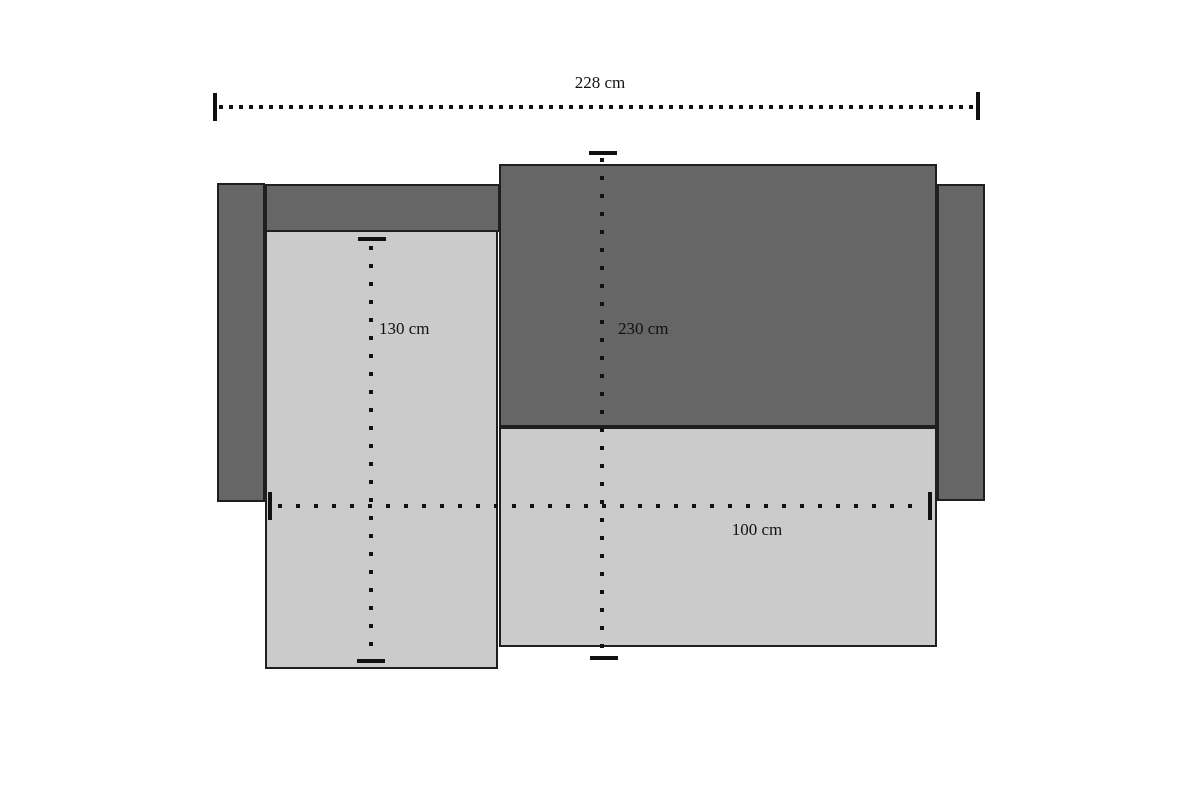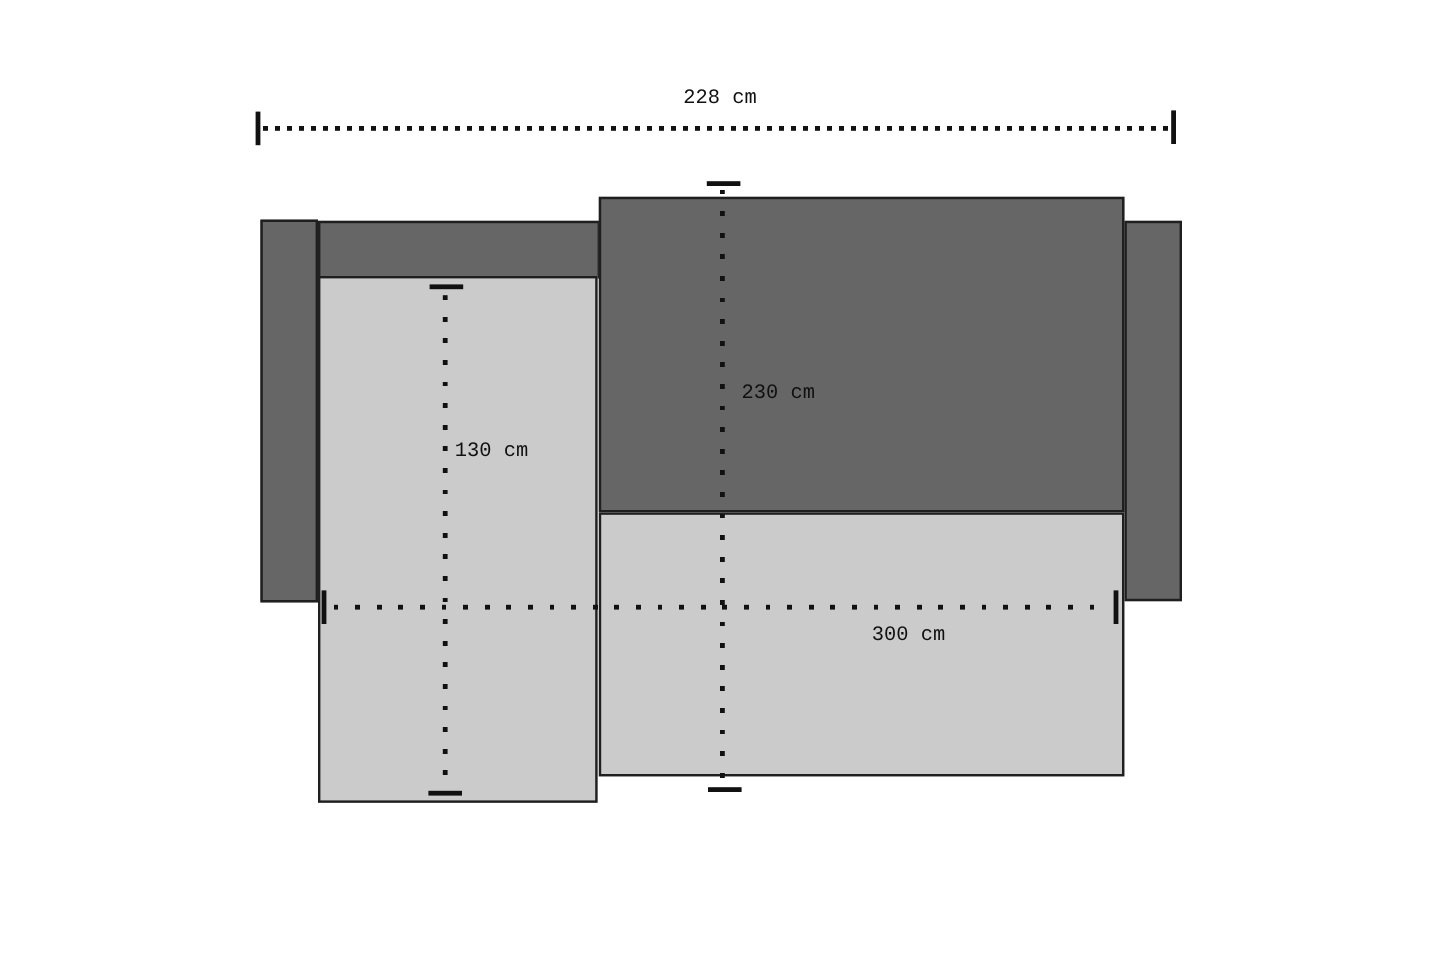--- a/index.html
+++ b/index.html
@@ -1,19 +1,19 @@
 <!DOCTYPE html>
 <html style="--bg: #ffffff; --panel-dark: #666666; --panel-light: #cbcbcb; --outline: #1f1f1f; --ink: #111111;"><head>
 <meta charset="utf-8">
 <style>
   html,body{margin:0;padding:0;background:var(--bg,#fff);}
   .canvas{
     position:relative;width:1200px;height:794px;
     background:var(--bg,#ffffff);
-    font-family:Liberation Mono, monospace;
+    font-family:Liberation Serif, serif;
     color:var(--ink,#111);
     overflow:hidden;
   }
   
   .panel{position:absolute;box-sizing:border-box;border:2px solid var(--outline,#1f1f1f);}
   .panel.dark{background:var(--panel-dark,#666666);}
   .panel.light{background:var(--panel-light,#cbcbcb);}
   .p-left-arm {left:217px;top:183px;width:48px;height:319px;}
   .p-right-arm{left:937px;top:184px;width:48px;height:317px;}
   .p-backrest {left:265px;top:184px;width:235px;height:48px;}
@@ -30,21 +30,21 @@
   .centered{transform:translateX(-50%);}
   
   .ow-cap-l{left:213px;top:93px;}
   .ow-cap-r{left:976px;top:92px;}
   .ow-dots {left:219px;top:105px;width:757px;}
   .ow-label{left:600px;top:74px;}
   
   .cl-tick-t{left:358px;top:237px;}
   .cl-tick-b{left:357px;top:659px;}
   .cl-dots  {left:369px;top:246px;height:409px;}
-  .cl-label {left:379px;top:320px;margin-top:48px;}
+  .cl-label {left:379px;top:320px;}
   
   .dp-tick-t{left:589px;top:151px;}
   .dp-tick-b{left:590px;top:656px;}
   .dp-dots  {left:600px;top:158px;height:492px;}
   .dp-label {left:618px;top:320px;}
   
   .iw-cap-l{left:268px;top:492px;}
   .iw-cap-r{left:928px;top:492px;}
   .iw-dots {left:278px;top:504px;width:646px;}
   .iw-label{left:757px;top:521px;}
@@ -79,16 +79,16 @@
     <div class="tick dp-tick-t"></div>
     <div class="dots-v dp-dots"></div>
     <div class="tick dp-tick-b"></div>
     <div class="dim-label dp-label">230 cm</div>
   </div>
 
   <div>
     <div class="cap iw-cap-l"></div>
     <div class="dots-h iw-dots"></div>
     <div class="cap iw-cap-r"></div>
-    <div class="dim-label centered iw-label">300 cm</div>
+    <div class="dim-label centered iw-label">100 cm</div>
   </div>
 
 </div>
 
 </body></html>

